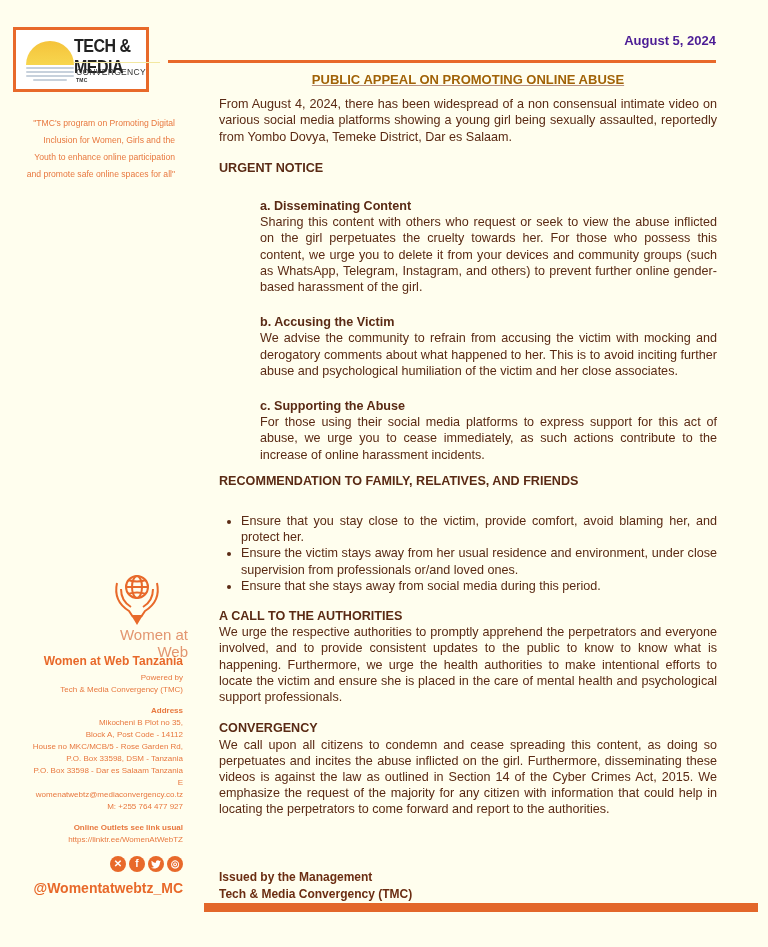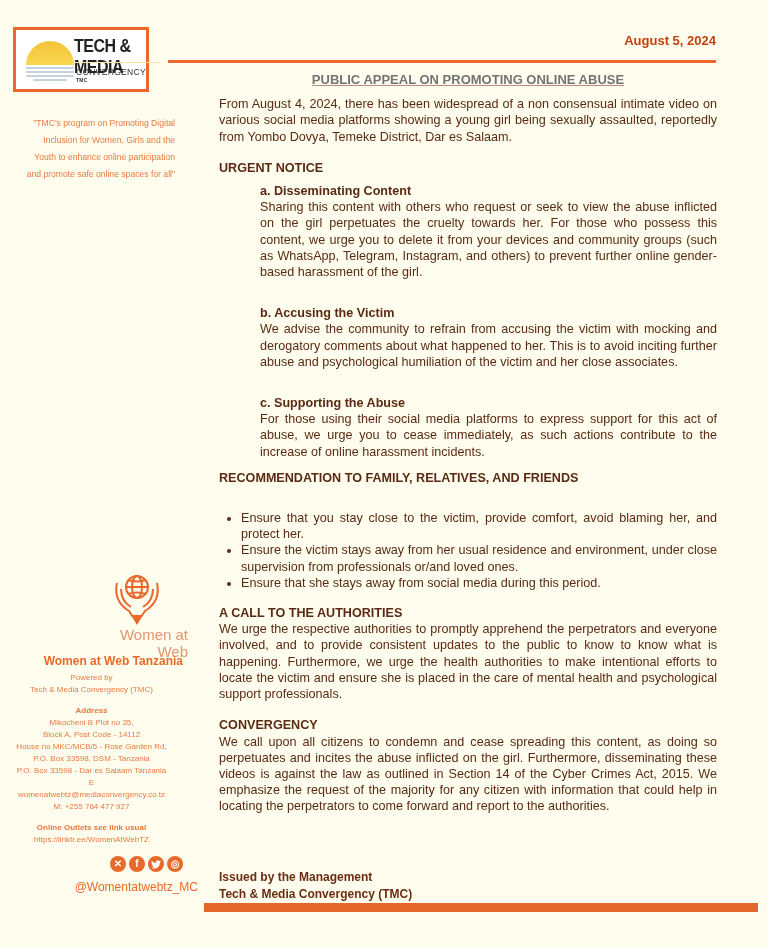--- a/index.html
+++ b/index.html
@@ -9,44 +9,44 @@
   
   .logo { left:13px; top:27px; width:136px; height:65px; border:3px solid #e8692a; background:#fff; box-sizing:border-box; }
   .sun { position:absolute; left:10px; top:11px; width:48px; height:24px; border-radius:24px 24px 0 0; background:linear-gradient(#f5c33b,#f7d64e); }
   .waves { position:absolute; left:10px; top:37px; width:48px; }
   .waves div { height:2px; margin-bottom:2px; background:#c7d1dc; border-radius:1px; }
   .logo-t1 { position:absolute; left:58px; top:9px; font-weight:bold; font-size:16px; color:#222; letter-spacing:-0.5px; transform:scaleY(1.15); }
   .logo-line { position:absolute; left:58px; top:32px; width:86px; height:1px; background:#f3e8a0; }
   .logo-t2 { position:absolute; left:60px; top:37px; font-size:8.5px; color:#333; letter-spacing:0.3px; }
   .logo-t2 sup { font-size:5px; font-weight:bold; }
   .top-line { left:168px; top:60px; width:548px; height:3px; background:#e8692a; }
-  .date { right:52px; top:33px; font-weight:bold; font-size:13px; color:#c2410c; }
+  .date { right:52px; top:33px; font-weight:bold; font-size:13px; color:#4c1d95; }
   .tagline { left:20px; top:115px; width:155px; text-align:right; font-size:8.6px; line-height:17px; color:#e8783f; }
   
   .main { left:219px; top:72px; width:498px; font-size:12.6px; line-height:16.2px; }
-  .title { text-align:center; font-weight:bold; font-size:13px; text-decoration:underline; text-decoration-color:#b89080; margin:0 0 8px 0; color:#737373; }
+  .title { text-align:center; font-weight:bold; font-size:13px; text-decoration:underline; text-decoration-color:#b89080; margin:0 0 8px 0; color:#a16207; }
   p { margin:0; text-align:justify; }
   .h { font-weight:bold; margin-top:15px; }
   .sub { margin-left:41px; }
-  .sub .h { margin-top:25px; }
+  .sub .h { margin-top:19px; }
   ul { margin:24px 0 0 0; padding-left:22px; }
   li { text-align:justify; }
   .sign { left:219px; top:869px; font-size:12px; line-height:17px; font-weight:bold; color:#6b2d12; }
   .bottom-bar { left:204px; top:903px; width:554px; height:9px; background:#e3672a; }
   
   .waw-logo { left:103px; top:571px; width:68px; }
   .waw-label { left:96px; top:626px; width:92px; text-align:right; font-size:15px; color:#e39670; }
   .org { right:585px; top:654px; }
   .org-name { font-weight:bold; font-size:12px; color:#e8692a; }
-  .left-col { left:0; top:672px; width:183px; text-align:center; font-size:8px; line-height:12px; color:#e8783f; }
+  .left-col { left:0; top:672px; width:183px; text-align:right; font-size:8px; line-height:12px; color:#e8783f; }
   .left-col .b { font-weight:bold; }
   .gap { height:9px; }
   .socials { left:110px; top:856px; display:flex; gap:3px; }
   .soc { width:16px; height:16px; border-radius:50%; background:#e8692a; color:#fff; font-size:10px; font-weight:bold; display:flex; align-items:center; justify-content:center; line-height:1; }
-  .handle { right:570px; top:880px; font-weight:normal; font-size:12px; color:#e8692a; }
+  .handle { right:585px; top:880px; font-weight:bold; font-size:14px; color:#e8692a; }
 </style>
 </head>
 <body>
 
 <div class="abs logo">
   <div class="sun"></div>
   <div class="waves">
       <div></div>
       <div></div>
       <div></div>
@@ -113,21 +113,21 @@
 </div>
 <div class="abs handle">@Womentatwebtz_MC</div>
 
 <div class="abs main">
   <div class="title">PUBLIC APPEAL ON PROMOTING ONLINE ABUSE</div>
   <p>From August 4, 2024, there has been widespread of a non consensual intimate video on various social media platforms showing a young girl being sexually assaulted, reportedly from Yombo Dovya, Temeke District, Dar es Salaam.</p>
 
   <p class="h">URGENT NOTICE</p>
 
   <div class="sub">
-    <p class="h" style="margin-top:7px">a. Disseminating Content</p>
+    <p class="h" style="margin-top:22px">a. Disseminating Content</p>
     <p>Sharing this content with others who request or seek to view the abuse inflicted on the girl perpetuates the cruelty towards her. For those who possess this content, we urge you to delete it from your devices and community groups (such as WhatsApp, Telegram, Instagram, and others) to prevent further online gender-based harassment of the girl.</p>
     <p class="h">b. Accusing the Victim</p>
     <p>We advise the community to refrain from accusing the victim with mocking and derogatory comments about what happened to her. This is to avoid inciting further abuse and psychological humiliation of the victim and her close associates.</p>
     <p class="h">c. Supporting the Abuse</p>
     <p>For those using their social media platforms to express support for this act of abuse, we urge you to cease immediately, as such actions contribute to the increase of online harassment incidents.</p>
   </div>
 
   <p class="h" style="margin-top:10px">RECOMMENDATION TO FAMILY, RELATIVES, AND FRIENDS</p>
   <ul>
     <li>Ensure that you stay close to the victim, provide comfort, avoid blaming her, and protect her.</li>

